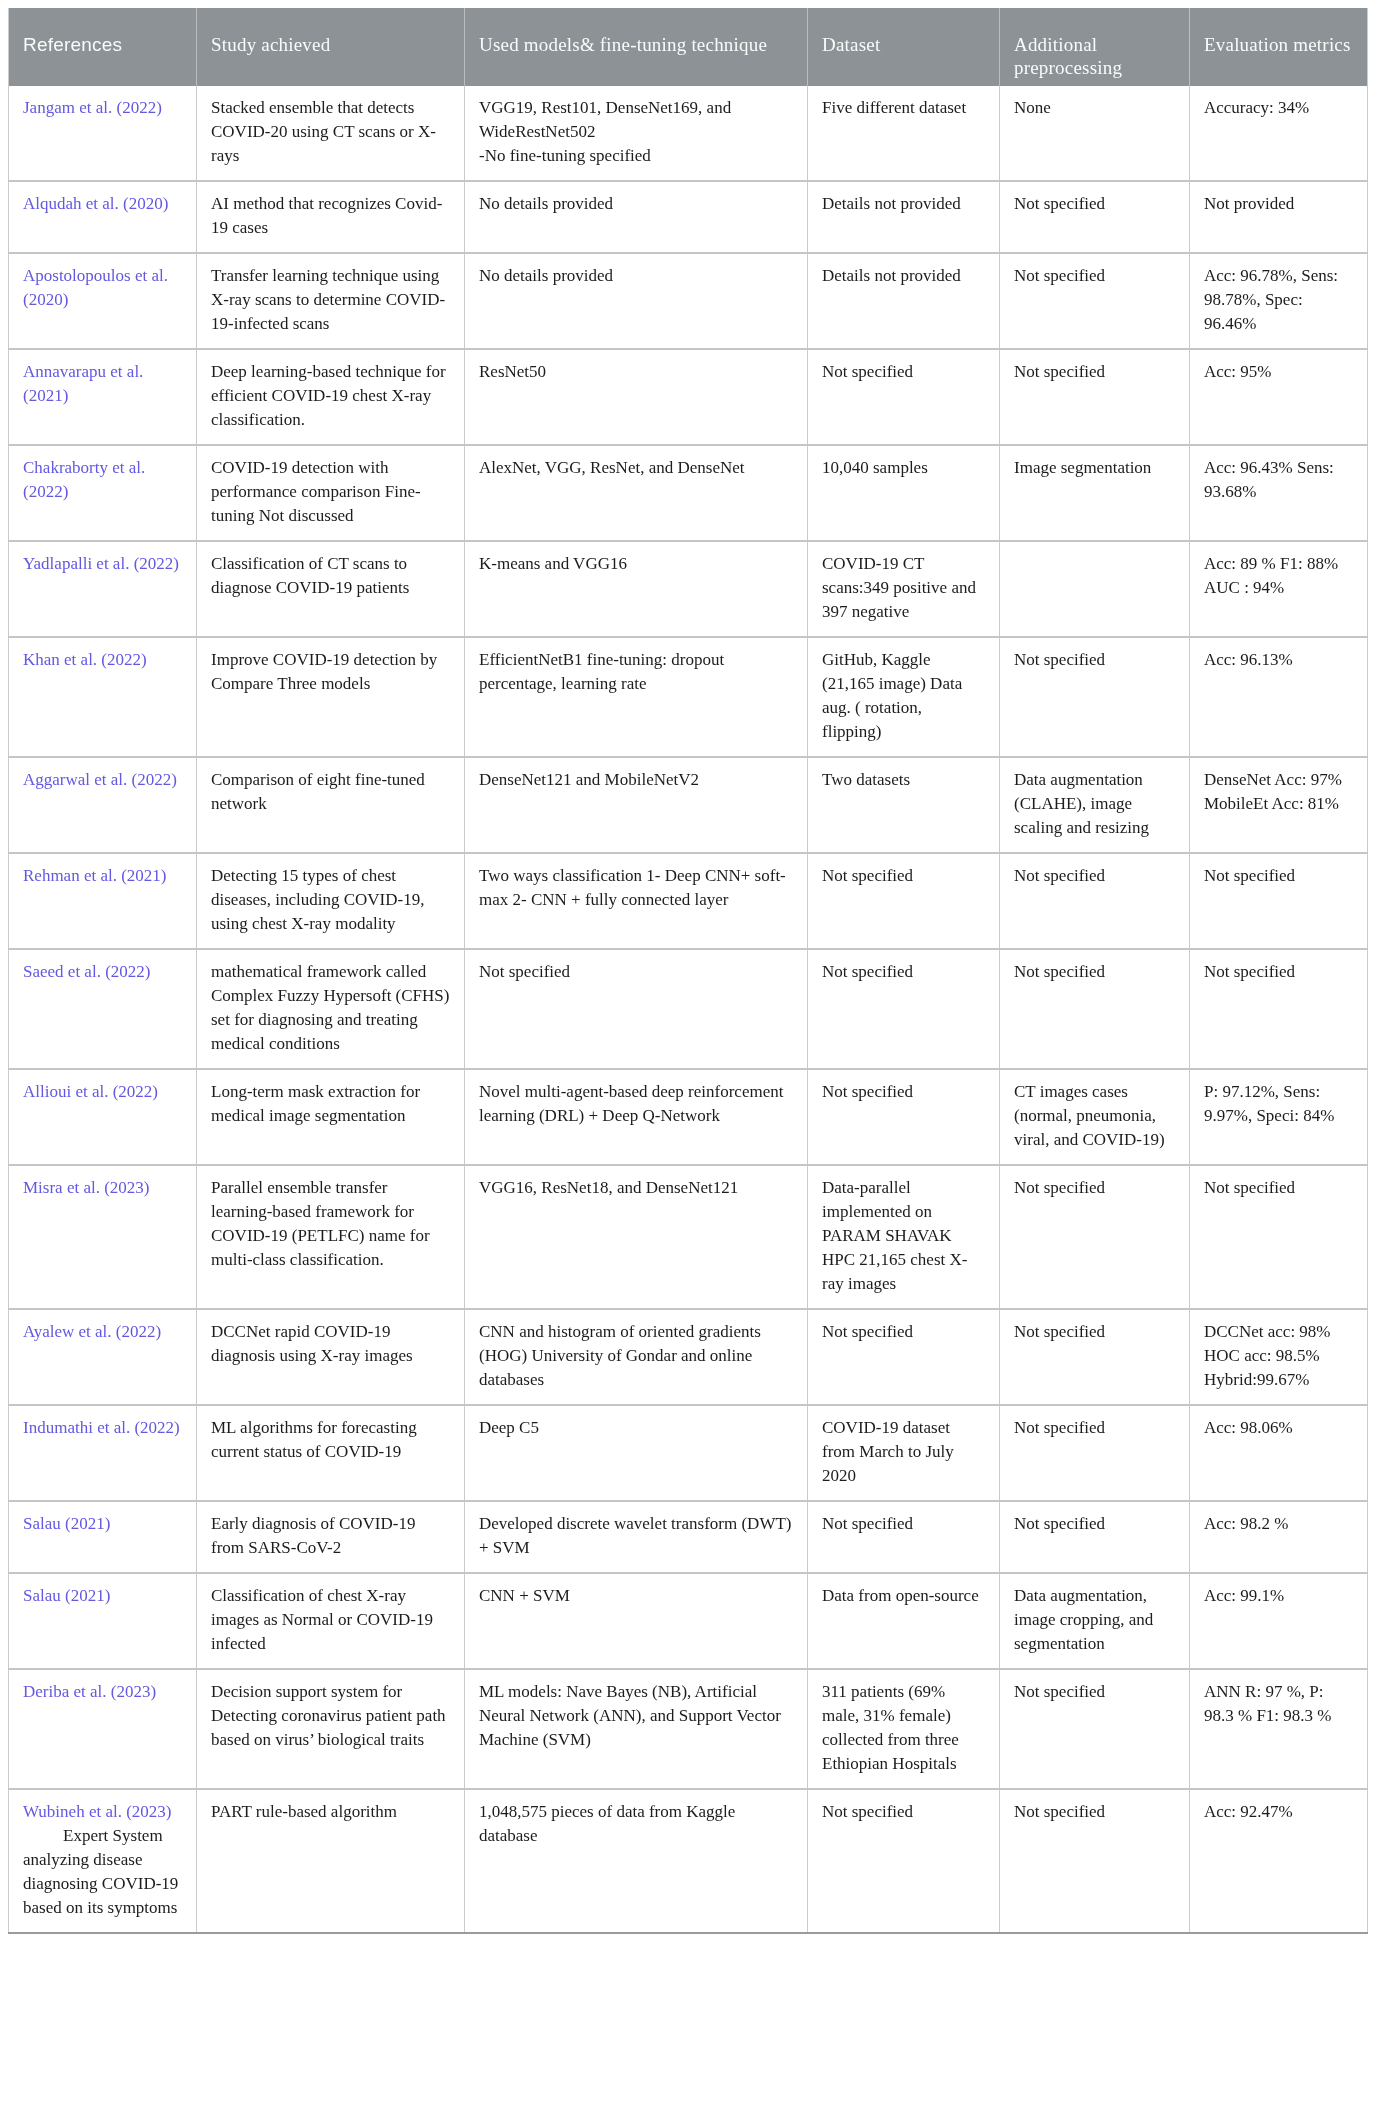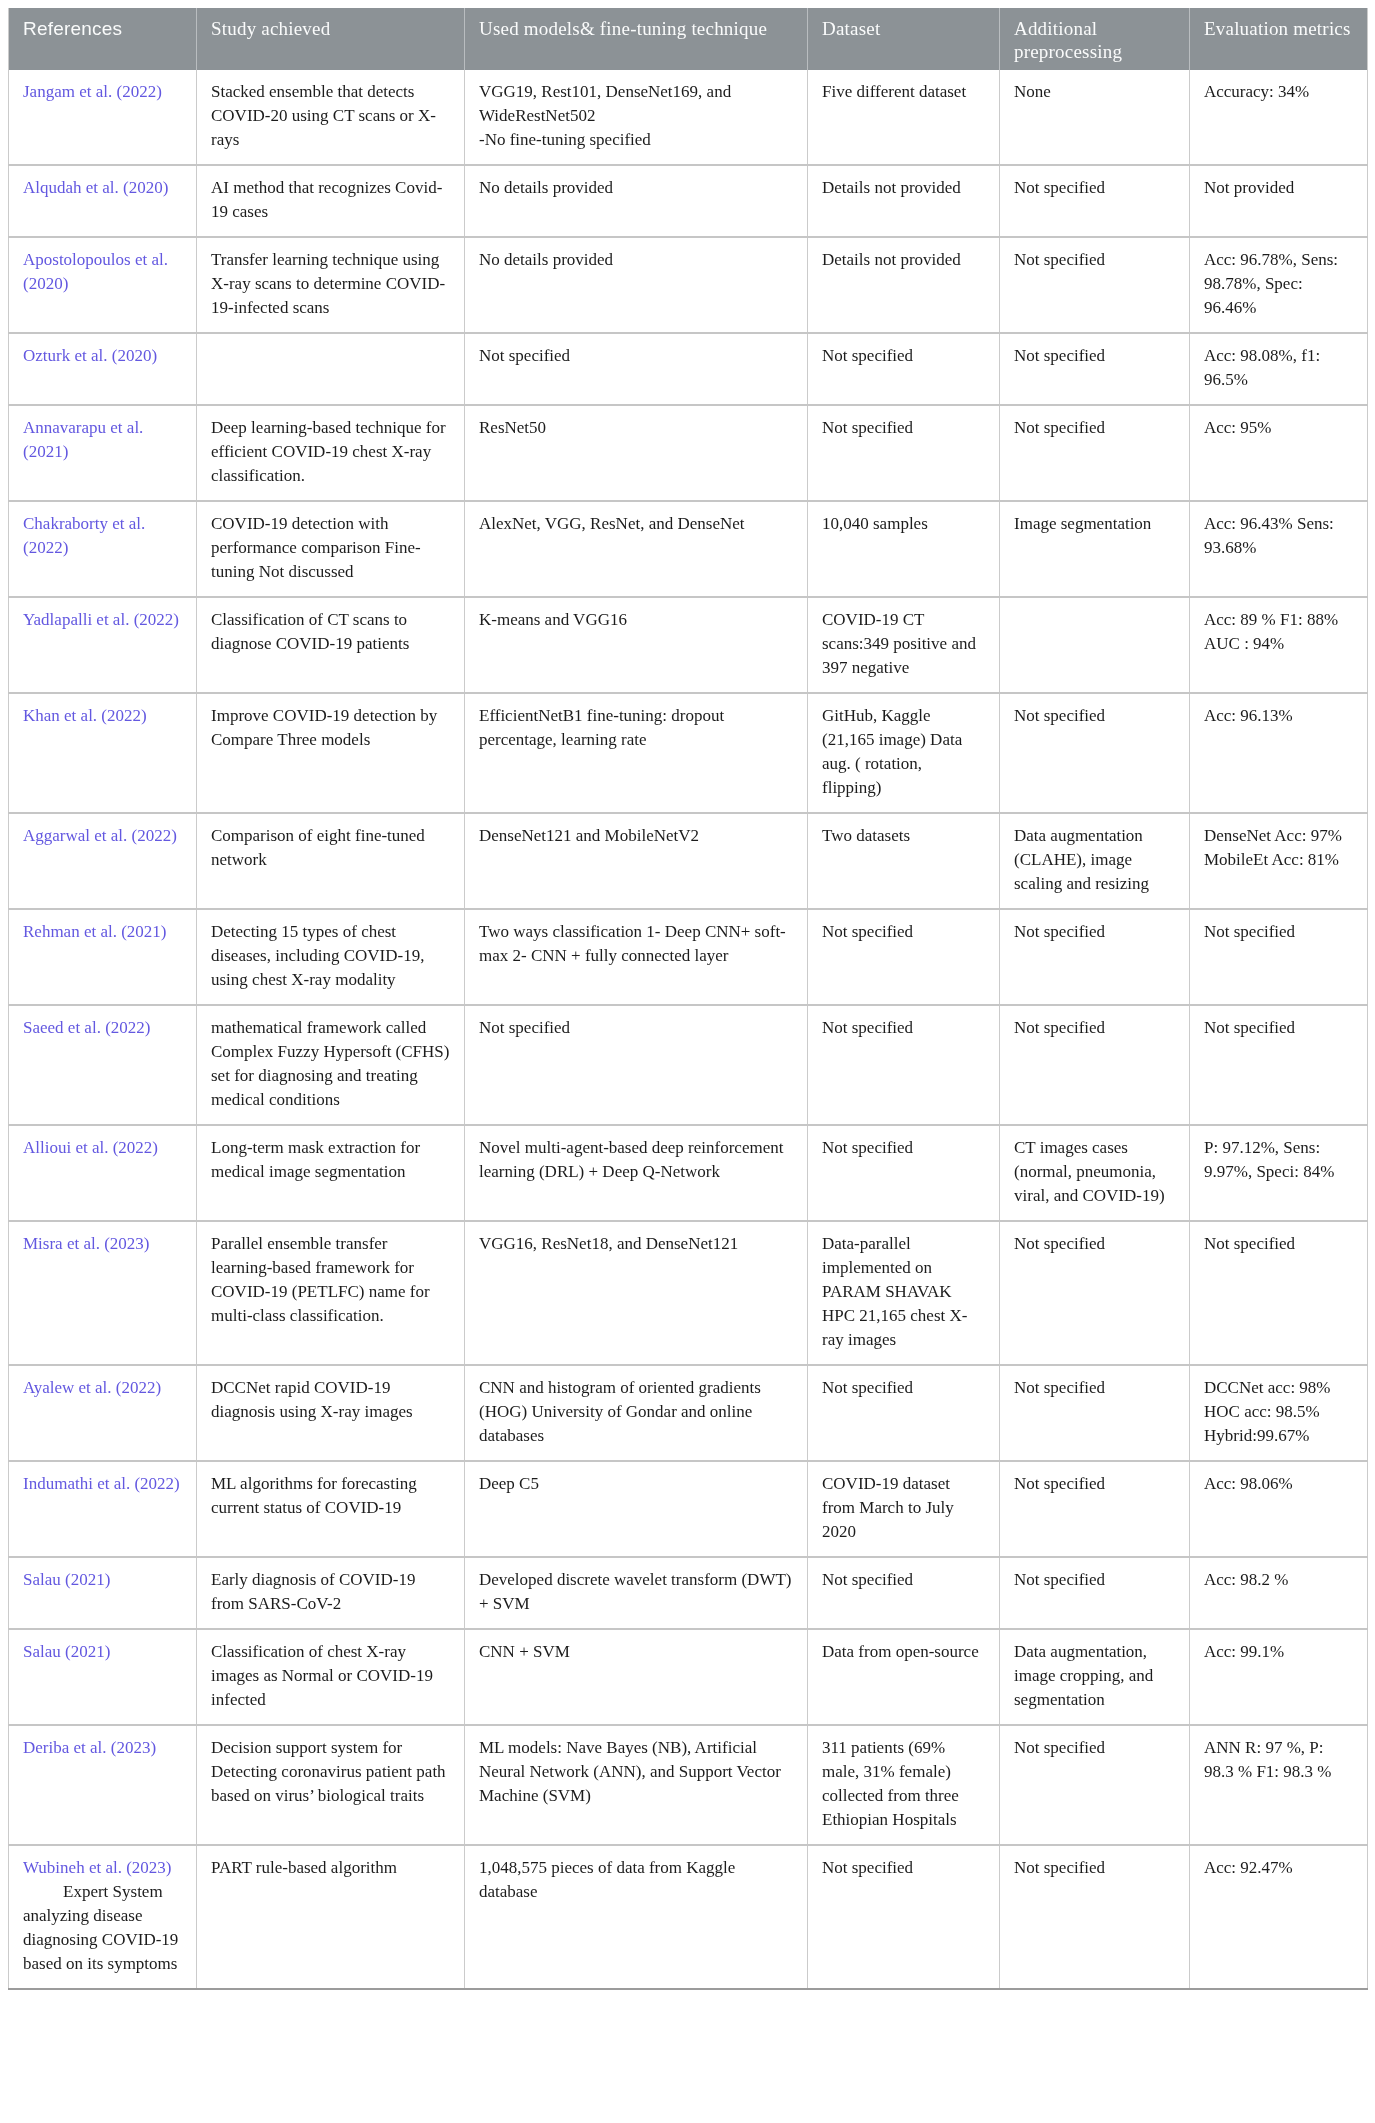--- a/index.html
+++ b/index.html
@@ -27,21 +27,21 @@
   thead th{
     background:var(--header_bg);
     color:var(--header_text);
     font-family:"Liberation Sans", sans-serif;
     font-size:19px;
     line-height:23px;
     font-weight:400;
     letter-spacing:0.2px;
     text-align:left;
     vertical-align:top;
-    padding:9px 14px 7px 14px;
+    padding:25px 14px 7px 14px;
     margin-left:10px;
   }
   thead th + th{border-left:1px solid var(--header_divider);font-family:Liberation Serif, serif;}
   tbody td{
     font-size:17px;
     line-height:24px;
     color:var(--body_text);
     vertical-align:top;
     text-align:left;
     padding:10px 14px 12px 14px;
@@ -98,28 +98,20 @@
 
   <tr class="data-row">
     <td><span class="ref-link">Apostolopoulos et al. (2020)</span><span class="ref-rest"></span></td>
     <td>Transfer learning technique using X-ray scans to determine COVID-19-infected scans</td>
     <td>No details provided</td>
     <td>Details not provided</td>
     <td>Not specified</td>
     <td>Acc: 96.78%, Sens: 98.78%, Spec: 96.46%</td>
   </tr>
 
-  <tr class="data-row">
-    <td><span class="ref-link">Ozturk et al. (2020)</span><span class="ref-rest"></span></td>
-    <td></td>
-    <td>Not specified</td>
-    <td>Not specified</td>
-    <td>Not specified</td>
-    <td>Acc: 98.08%, f1: 96.5%</td>
-  </tr>
 
   <tr class="data-row">
     <td><span class="ref-link">Annavarapu et al. (2021)</span><span class="ref-rest"></span></td>
     <td>Deep learning-based technique for efficient COVID-19 chest X-ray classification.</td>
     <td>ResNet50</td>
     <td>Not specified</td>
     <td>Not specified</td>
     <td>Acc: 95%</td>
   </tr>
 

